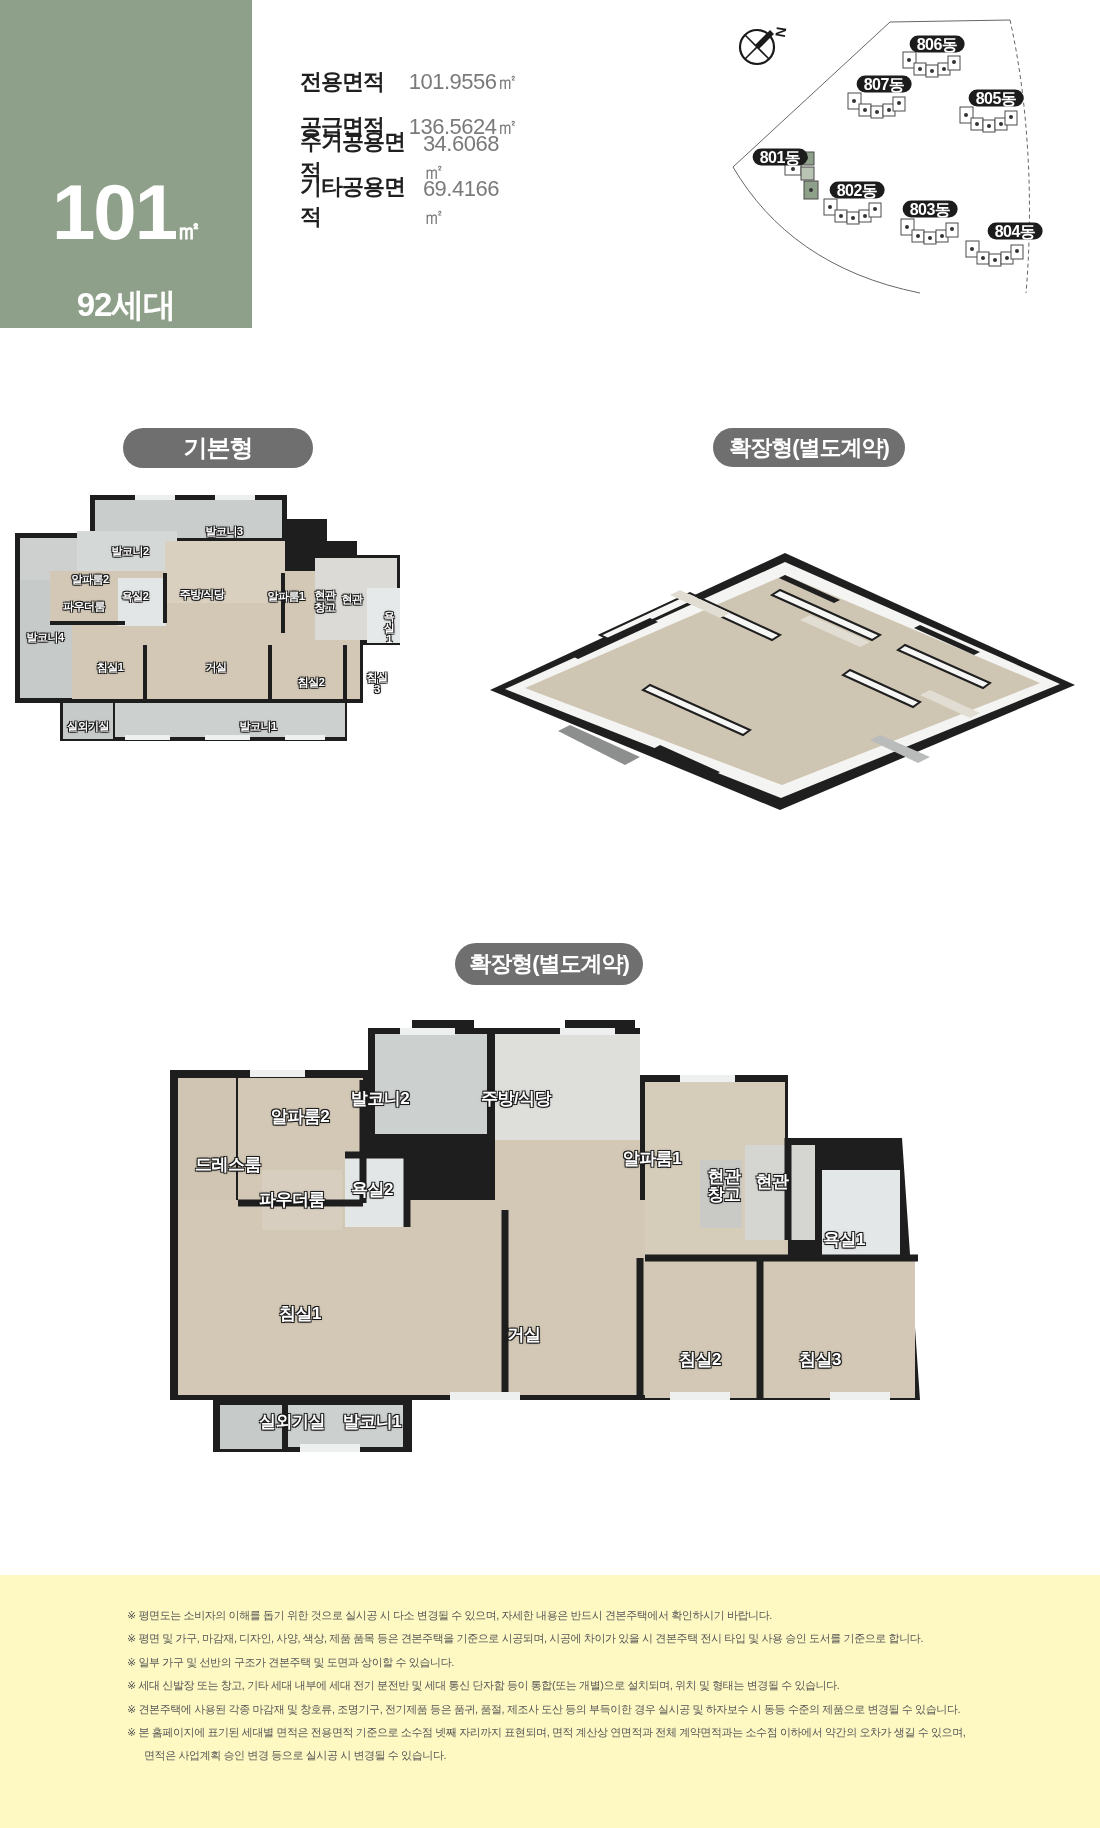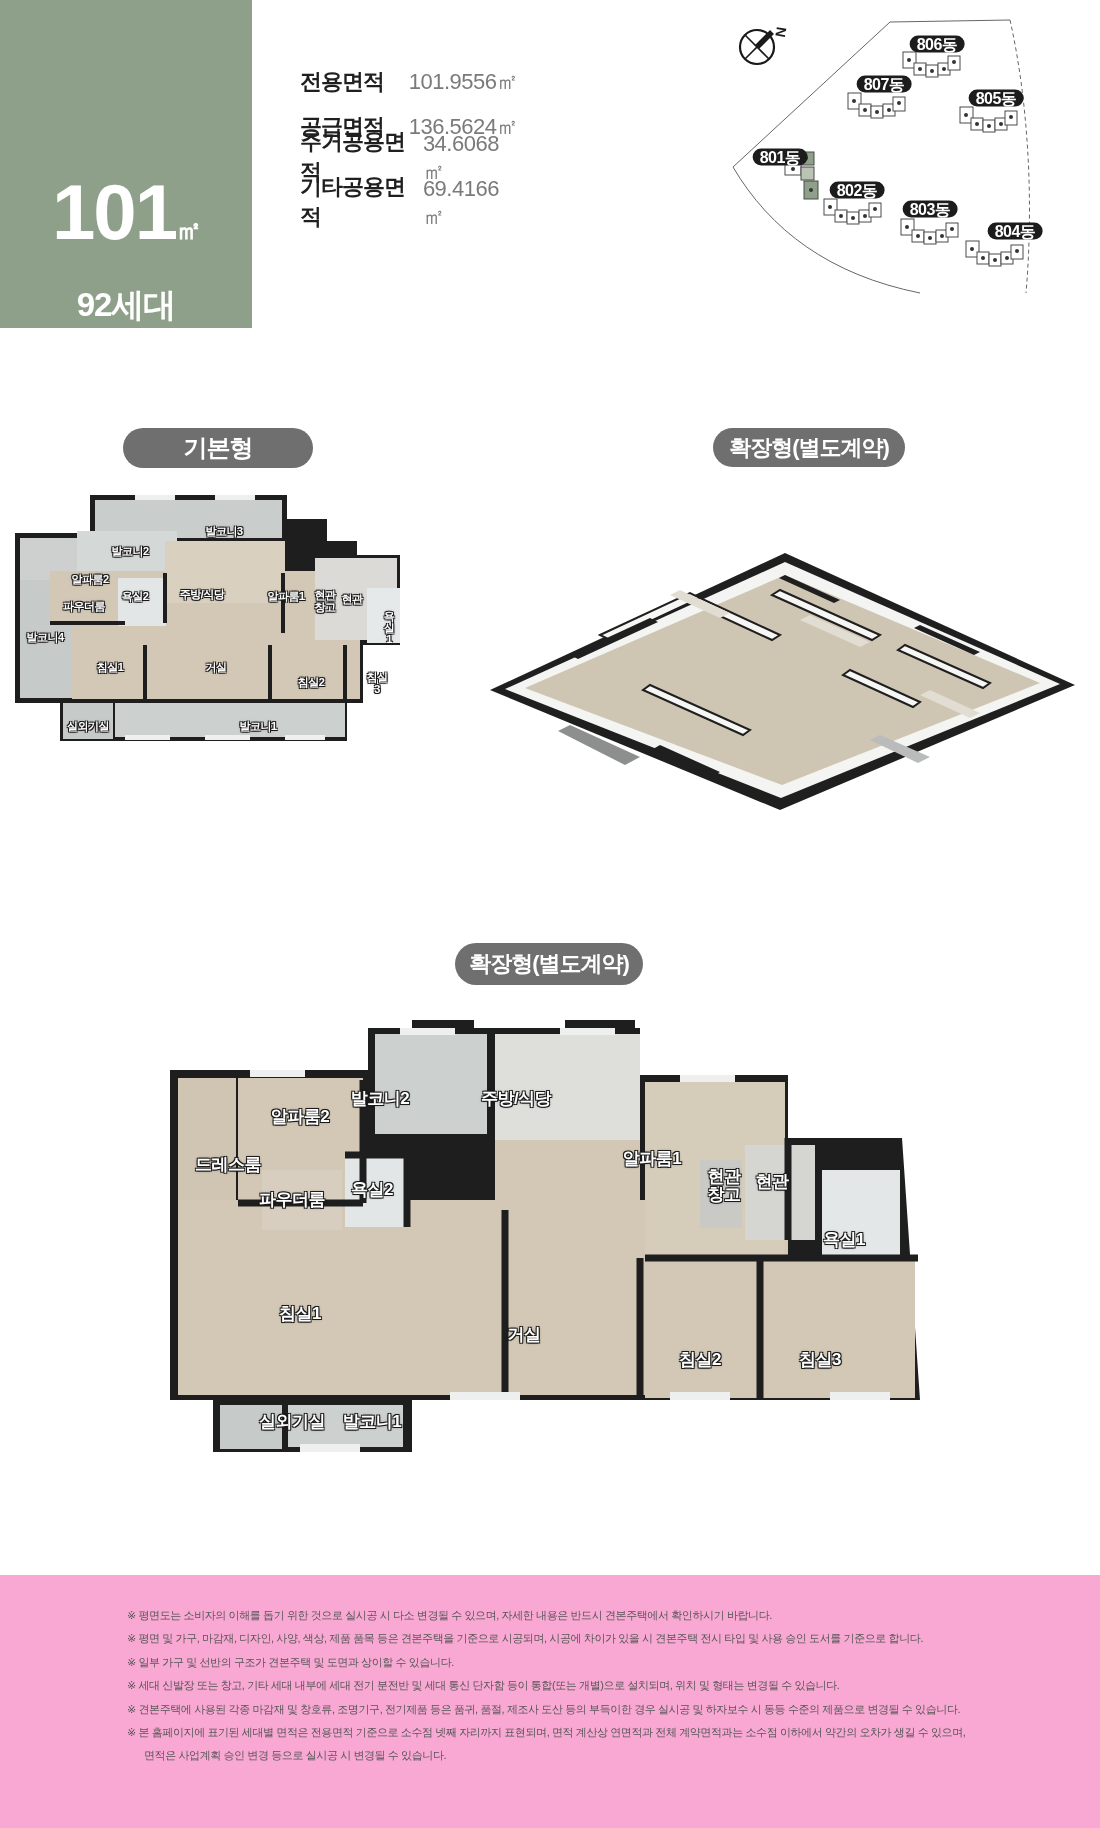--- a/index.html
+++ b/index.html
@@ -32,21 +32,21 @@
 
   
   .plan{position:absolute;}
   .room-lbl{position:absolute;transform:translate(-50%,-50%);color:#fff;font-weight:700;
     white-space:pre-line;text-align:center;letter-spacing:-0.5px;
     text-shadow:-1px -1px 0 #1a1a1a,1px -1px 0 #1a1a1a,-1px 1px 0 #1a1a1a,1px 1px 0 #1a1a1a,0 0 3px rgba(0,0,0,.55);}
   .plan-small .room-lbl{font-size:11px;line-height:11.5px;}
   .plan-big .room-lbl{font-size:17px;line-height:18px;}
 
   
-  .disclaimer{left:0;top:1575px;width:1100px;height:253px;background:#f9a8d4;}
+  .disclaimer{left:0;top:1575px;width:1100px;height:253px;background:#fef9c3;}
   .disclaimer-inner{position:absolute;left:127px;top:29px;color:#565656;font-size:11px;
     line-height:23.4px;letter-spacing:-0.4px;}
   .disc-line{white-space:nowrap;}
   .disc-line.indent{padding-left:17px;}
 </style>
 </head>
 <body>
 
 <div class="abs green-box">
   <div class="big-num"><span>101</span><span class="unit">㎡</span></div>

